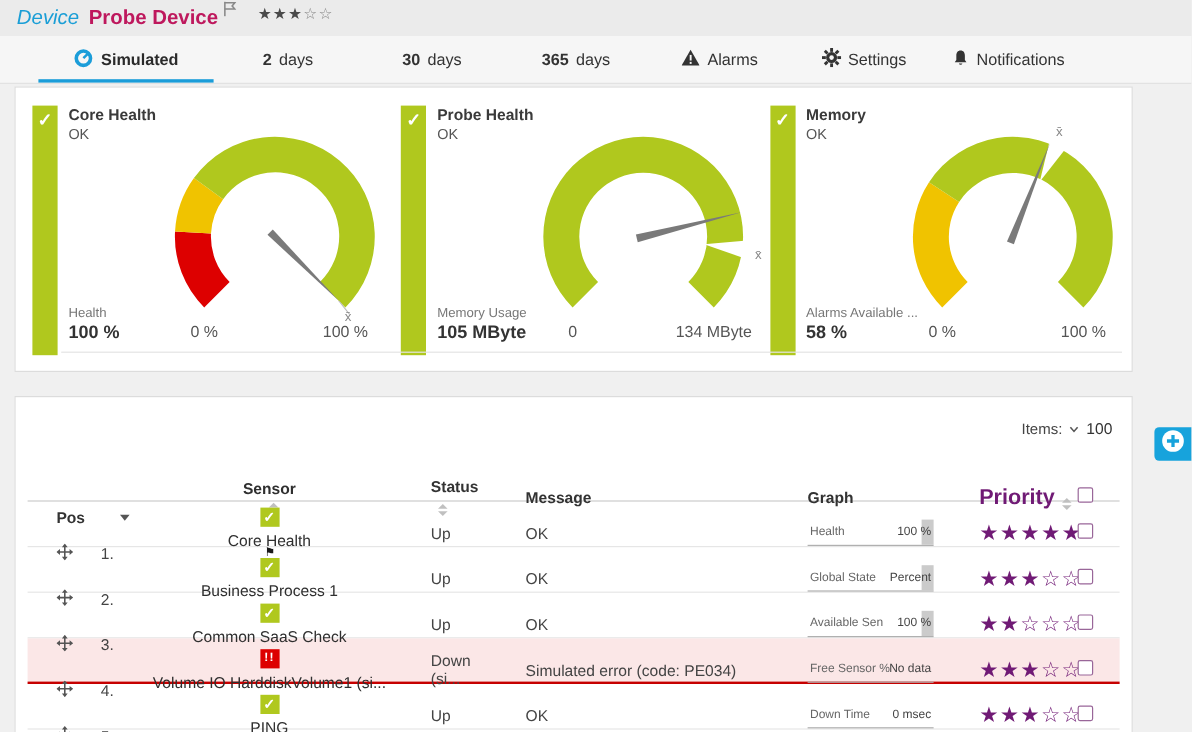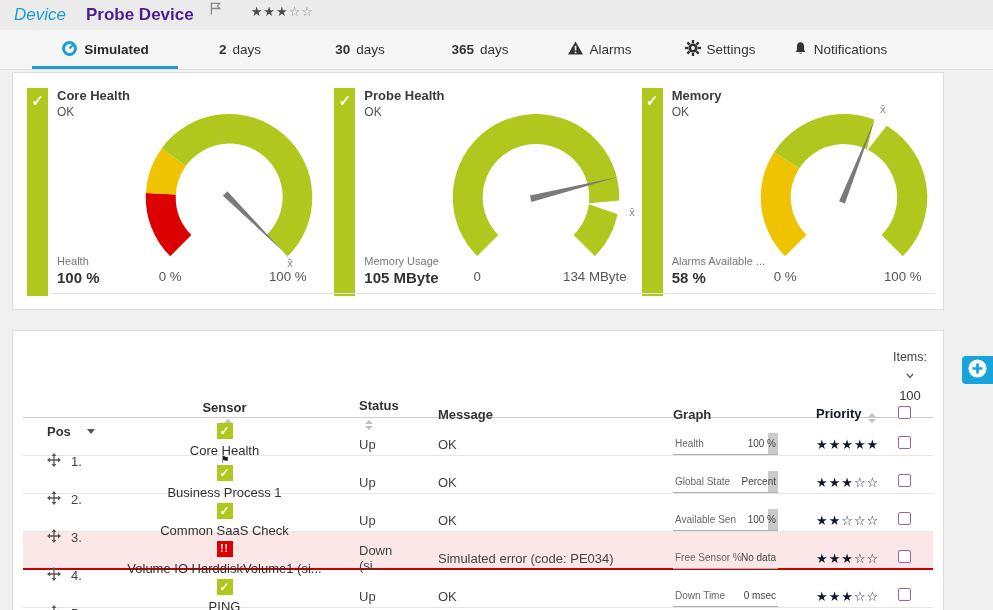--- a/index.html
+++ b/index.html
@@ -6,24 +6,24 @@
   html,body { width: 993px; height: 610px; overflow: hidden; }
   body {
     font-family: "Liberation Sans", sans-serif;
     background: #f0f0f0;
     position: relative;
     color: #333;
   }
   
   .topbar {
     height: 30px; background: #ebebeb;
-    display: flex; align-items: center; padding-left: 14px; gap: 12px;
+    display: flex; align-items: center; padding-left: 14px;
   }
   .title-prefix { color: #1a9ed6; font-style: italic; font-size: 17px; margin-right: 8px; }
-  .page-title  { color: #4c1d95; font-weight: bold; font-size: 17px; }
+  .page-title  { color: #be185d; font-weight: bold; font-size: 17px; }
   .title-flag  { margin: -10px 0 0 4px; }
   .title-stars { margin: -8px 0 0 18px; font-size: 13px; letter-spacing: 1px; }
   .title-stars .f { color: #4a4a4a; }
   .title-stars .e { color: #8a8a8a; }
   
   .tabbar {
     height: 40px; background: #f6f6f6; border-bottom: 1px solid #e2e2e2;
     display: flex; align-items: stretch; padding-left: 30px; overflow: hidden;
   }
   .tab {
@@ -58,40 +58,39 @@
   .gval  { position: absolute; left: 40px; bottom: 15px; font-size: 15px; font-weight: bold; color: #333; }
   
   .table-card {
     position: absolute; left: 12px; top: 330px; width: 932px; height: 290px;
     background: #fff; border: 1px solid #dcdcdc;
   }
   .items-row {
     position: absolute; top: 19px; right: 16px;
     display: flex; align-items: center; gap: 5px; font-size: 12.5px; color: #444;
     cursor: pointer;
-    flex-direction: column;
   }
   .items-row .val { font-size: 13px; color: #333; }
   .tgrid {
     display: grid; align-items: center;
     grid-template-columns: 66px 244px 79px 235px 135px 85px 1fr;
   }
   .thead {
     position: absolute; top: 58px; left: 10px; right: 10px; height: 29px;
     border-bottom: 1px solid #ccc; font-weight: bold; font-size: 13px; color: #333;
   }
   .tbody { position: absolute; top: 87px; left: 10px; right: 10px; }
   .trow { height: 38px; border-bottom: 1px solid #e6e6e6; font-size: 13px; color: #444; cursor: pointer; }
   .trow.danger { background: #fbe7e7; border-bottom: 2px solid #c60000; }
-  .c1 { padding-left: 24px; display: flex; align-items: center; gap: 10px; margin-top: 35px; }
+  .c1 { padding-left: 24px; display: flex; align-items: center; gap: 23px; margin-top: 35px; }
   .c2 { padding-left: 27px; display: flex; align-items: center; gap: 4px; color: #2f2f2f; flex-direction: column; }
   .c3 { padding-left: 26px; }
   .c4 { padding-left: 26px; }
   .c5 { padding-left: 26px; }
-  .c6 { padding-left: 34px; letter-spacing: 1px; font-size: 13px; color: #0f172a; white-space: nowrap; }
+  .c6 { padding-left: 34px; letter-spacing: 1px; font-size: 18px; color: #701a75; white-space: nowrap; }
   .c7 { padding-left: 31px; }
   .sorts { display: inline-flex; flex-direction: column; gap: 2px; margin-left: 6px; vertical-align: 1px; }
   .sorts i { width: 0; height: 0; border-left: 4px solid transparent; border-right: 4px solid transparent; }
   .sorts .up { border-bottom: 4px solid #c0c0c0; }
   .sorts .dn { border-top: 4px solid #c0c0c0; }
   .arr-down {
     display: inline-block; width: 0; height: 0; margin-left: 6px;
     border-left: 4px solid transparent; border-right: 4px solid transparent;
     border-top: 5px solid #555; vertical-align: 2px;
   }

